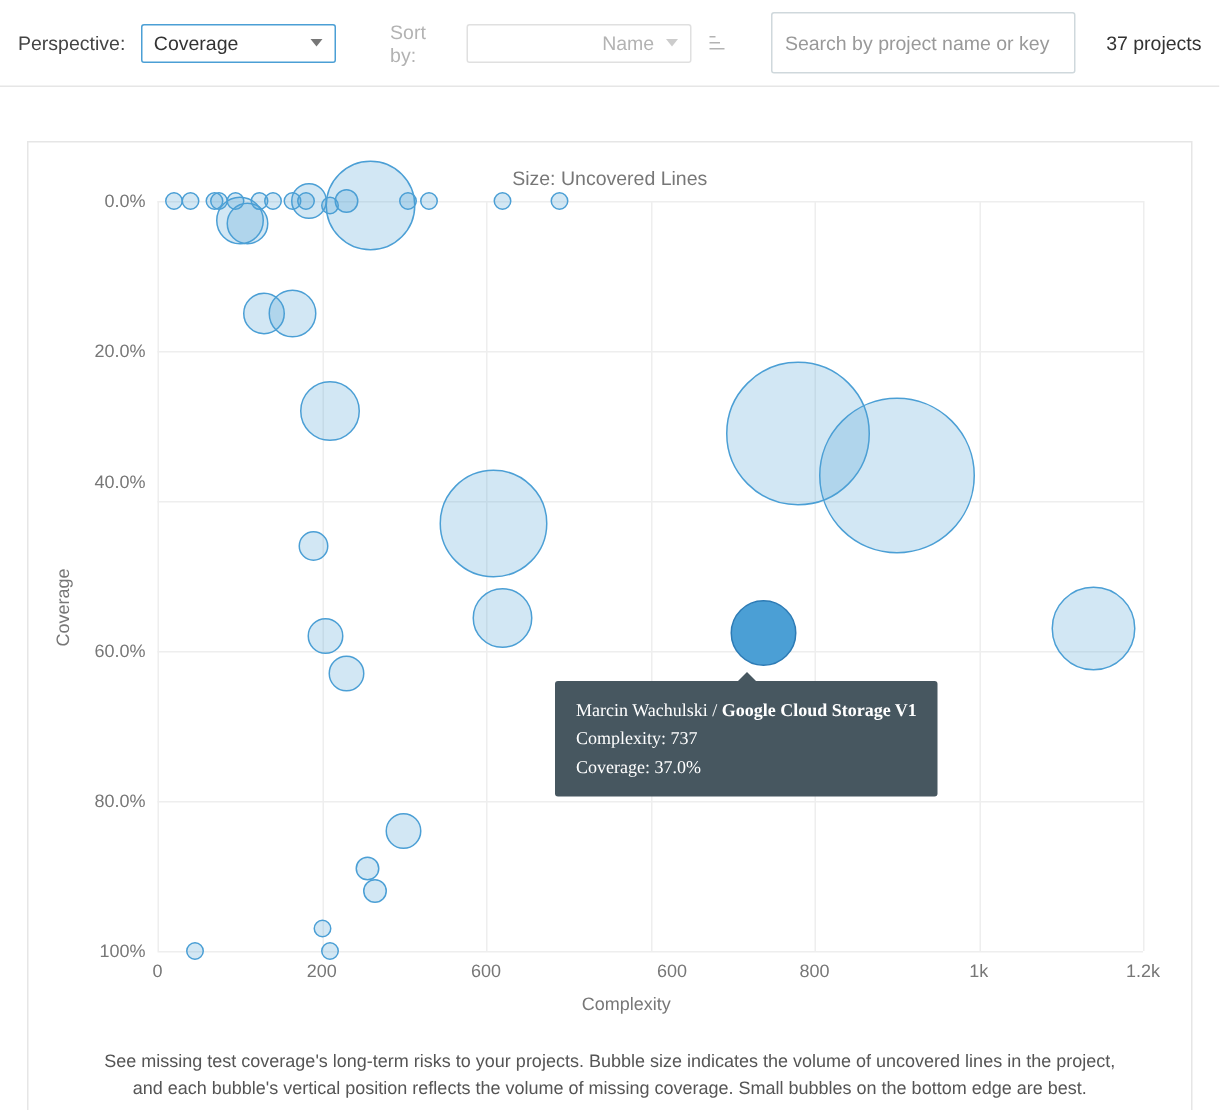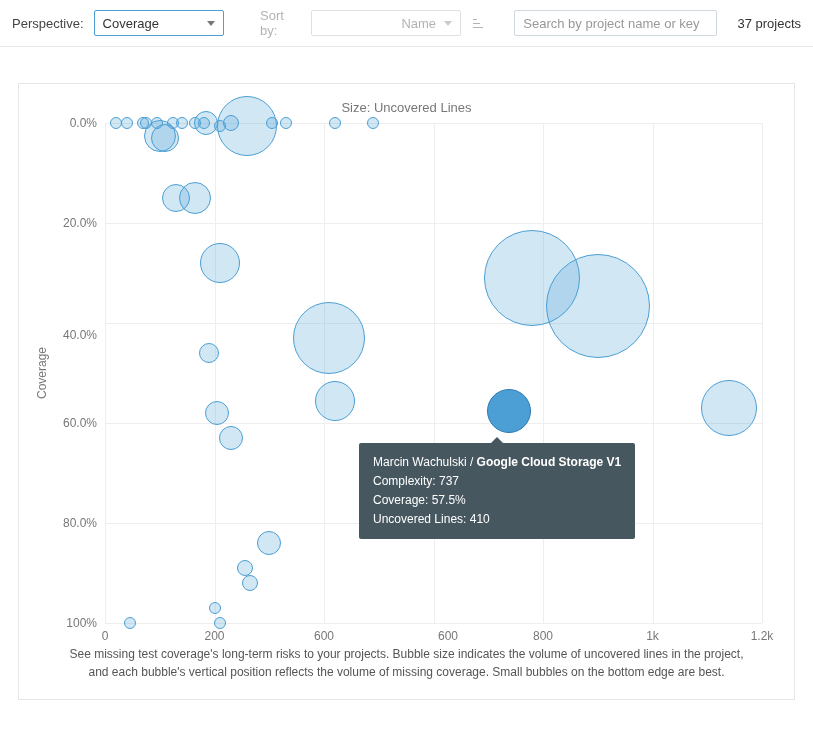--- a/index.html
+++ b/index.html
@@ -55,21 +55,21 @@
     flex-direction: column;
     justify-content: center;
     gap: 1px;
     color: #b3b3b3;
     font-size: 9px;
     line-height: 4px;
     padding: 0 2px;
   }
   .sort-dir .bar { height: 1px; background: #b3b3b3; margin: 1px 0; }
   .search {
-    height: 26px;
+    height: 41px;
     border: 1px solid #cfd8dc;
     border-radius: 2px;
     padding: 0 8px;
     width: 220px;
     font-size: 13px;
     color: #333;
   }
   .search::placeholder { color: #999; }
   .spacer { flex: 1; }
   .projcount { color: #333; white-space: nowrap; }
@@ -239,21 +239,21 @@
           <div class="axis-label-x" style="left: 438px;">800</div>
           <div class="gridline-v" style="left: 547.5px;"></div>
           <div class="axis-label-x" style="left: 547.5px;">1k</div>
           <div class="gridline-v" style="left: 657px;"></div>
           <div class="axis-label-x" style="left: 657px;">1.2k</div>
           <div class="gridline-h" style="top: 0px;"></div>
           <div class="axis-label-y" style="top: 0px;">0.0%</div>
           <div class="gridline-h" style="top: 100px;"></div>
           <div class="axis-label-y" style="top: 100px;">20.0%</div>
           <div class="gridline-h" style="top: 200px;"></div>
-          <div class="axis-label-y" style="top: 212px;">40.0%</div>
+          <div class="axis-label-y" style="top: 187px;">40.0%</div>
           <div class="gridline-h" style="top: 300px;"></div>
           <div class="axis-label-y" style="top: 300px;">60.0%</div>
           <div class="gridline-h" style="top: 400px;"></div>
           <div class="axis-label-y" style="top: 400px;">80.0%</div>
           <div class="gridline-h" style="top: 500px;"></div>
           <div class="axis-label-y" style="top: 500px;">100%</div>
           <div class="bubble" style="left: 10.95px; top: 0px; width: 12px; height: 12px;"></div>
           <div class="bubble" style="left: 21.9px; top: 0px; width: 12px; height: 12px;"></div>
           <div class="bubble" style="left: 38.325px; top: 0px; width: 12px; height: 12px;"></div>
           <div class="bubble" style="left: 41.0625px; top: 0px; width: 12px; height: 12px;"></div>
@@ -283,27 +283,27 @@
           <div class="bubble" style="left: 145.088px; top: 460px; width: 16px; height: 16px;"></div>
           <div class="bubble" style="left: 109.5px; top: 485px; width: 12px; height: 12px;"></div>
           <div class="bubble" style="left: 114.975px; top: 500px; width: 12px; height: 12px;"></div>
           <div class="bubble" style="left: 24.6375px; top: 500px; width: 12px; height: 12px;"></div>
           <div class="bubble" style="left: 224.475px; top: 215px; width: 72px; height: 72px;"></div>
           <div class="bubble" style="left: 229.95px; top: 277.5px; width: 40px; height: 40px;"></div>
           <div class="bubble" style="left: 427.05px; top: 155px; width: 96px; height: 96px;"></div>
           <div class="bubble" style="left: 492.75px; top: 182.5px; width: 104px; height: 104px;"></div>
           <div class="bubble" style="left: 624.15px; top: 285px; width: 56px; height: 56px;"></div>
           <div class="bubble hover" style="left: 403.507px; top: 287.5px; width: 44px; height: 44px;"></div>
-          <div class="tooltip" style="left: 254px; top: 319.5px;">
+          <div class="tooltip" style="left: 265px; top: 319.5px; font-family: Liberation Serif, serif;">
             <div class="tt-title"><span class="owner">Marcin Wachulski / </span><span class="repo">Google Cloud Storage V1</span></div>
             <div>Complexity: 737</div>
-            <div>Coverage: 57.5%</div>
-            <div>Uncovered Lines: 410</div>
+            <div>Coverage: 37.0%</div>
           </div>
         </div>
+      <div class="xlabel">Complexity</div>
     </div>
   </div>
 
   <div class="caption">
     <span>See missing test coverage's long-term risks to your projects. Bubble size indicates the volume of uncovered lines in the project,</span><br>
     <span>and each bubble's vertical position reflects the volume of missing coverage. Small bubbles on the bottom edge are best.</span>
   </div>
 
 </div>
 

